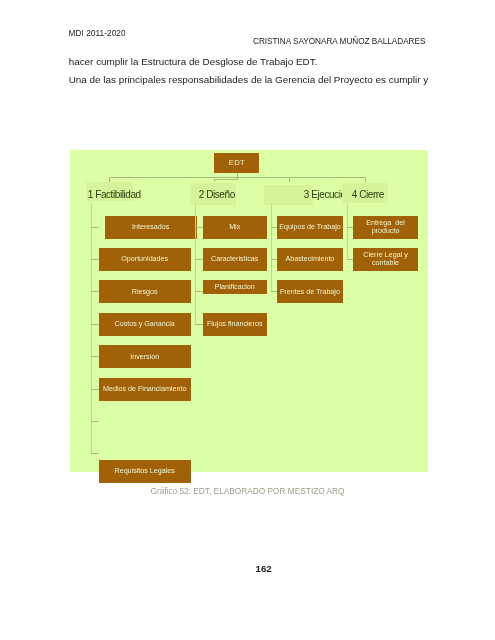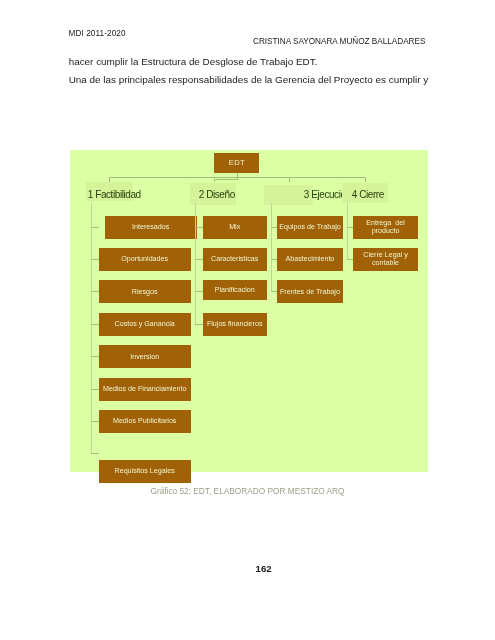--- a/index.html
+++ b/index.html
@@ -47,32 +47,31 @@
       <div class="node" style="left: 28.5px; top: 98.4px; width: 92px; height: 23px;">Oportunidades</div>
       <div class="ln" style="left: 21px; top: 141.9px; width: 7.5px; height: 1px;"></div>
       <div class="node" style="left: 28.5px; top: 130.8px; width: 92px; height: 23px;">Riesgos</div>
       <div class="ln" style="left: 21px; top: 174.3px; width: 7.5px; height: 1px;"></div>
       <div class="node" style="left: 28.5px; top: 163.2px; width: 92px; height: 23px;">Costos y Ganancia</div>
       <div class="ln" style="left: 21px; top: 206.7px; width: 7.5px; height: 1px;"></div>
       <div class="node" style="left: 28.5px; top: 195.6px; width: 92px; height: 23px;">Inversion</div>
       <div class="ln" style="left: 21px; top: 239.1px; width: 7.5px; height: 1px;"></div>
       <div class="node" style="left: 28.5px; top: 228px; width: 92px; height: 23px;">Medios de Financiamiento</div>
       <div class="ln" style="left: 21px; top: 271.5px; width: 7.5px; height: 1px;"></div>
-      <div class="node" style="left: 28.5px; top: 260.4px; width: 92px; height: 23px;">Medios Publicitarios</div>
       <div class="ln" style="left: 21px; top: 303.9px; width: 7.5px; height: 1px;"></div>
       <div class="node" style="left: 28.5px; top: 310px; width: 92px; height: 23px;">Requisitos Legales</div>
       <div class="tag" style="left: 120.2px; top: 33.7px; width: 45.8px; height: 22.3px;"></div>
       <div class="lbl" style="left: 128.5px; top: 39.1px;">2 Diseño</div>
       <div class="ln-soft" style="left: 125.2px; top: 53.2px; width: 1px; height: 121.5px;"></div>
       <div class="ln" style="left: 125.2px; top: 77.1px; width: 7.3px; height: 1px;"></div>
       <div class="node" style="left: 132.5px; top: 66px; width: 64px; height: 23px;">Mix</div>
       <div class="ln" style="left: 125.2px; top: 109.5px; width: 7.3px; height: 1px;"></div>
       <div class="node" style="left: 132.5px; top: 98.4px; width: 64px; height: 23px;">Caracteristicas</div>
       <div class="ln" style="left: 125.2px; top: 141.9px; width: 7.3px; height: 1px;"></div>
-      <div class="node" style="left: 132.5px; top: 130.8px; width: 64px; height: 20px;">Planificacion</div>
+      <div class="node" style="left: 132.5px; top: 130.8px; width: 64px; height: 14px;">Planificacion</div>
       <div class="ln" style="left: 125.2px; top: 174.3px; width: 7.3px; height: 1px;"></div>
       <div class="node" style="left: 132.5px; top: 163.2px; width: 64px; height: 23px;">Flujos financieros</div>
       <div class="tag" style="left: 193.6px; top: 35.6px; width: 48.9px; height: 19.6px;"></div>
       <div class="lbl" style="left: 199.5px; top: 39.1px; margin-left: 34px;">3 Ejecución</div>
       <div class="ln-soft" style="left: 200.8px; top: 53.2px; width: 1px; height: 89.1px;"></div>
       <div class="ln" style="left: 200.8px; top: 77.1px; width: 6.2px; height: 1px;"></div>
       <div class="node" style="left: 207px; top: 66px; width: 65.5px; height: 23px;">Equipos de Trabajo</div>
       <div class="ln" style="left: 200.8px; top: 109.5px; width: 6.2px; height: 1px;"></div>
       <div class="node" style="left: 207px; top: 98.4px; width: 65.5px; height: 23px;">Abastecimiento</div>
       <div class="ln" style="left: 200.8px; top: 141.9px; width: 6.2px; height: 1px;"></div>

